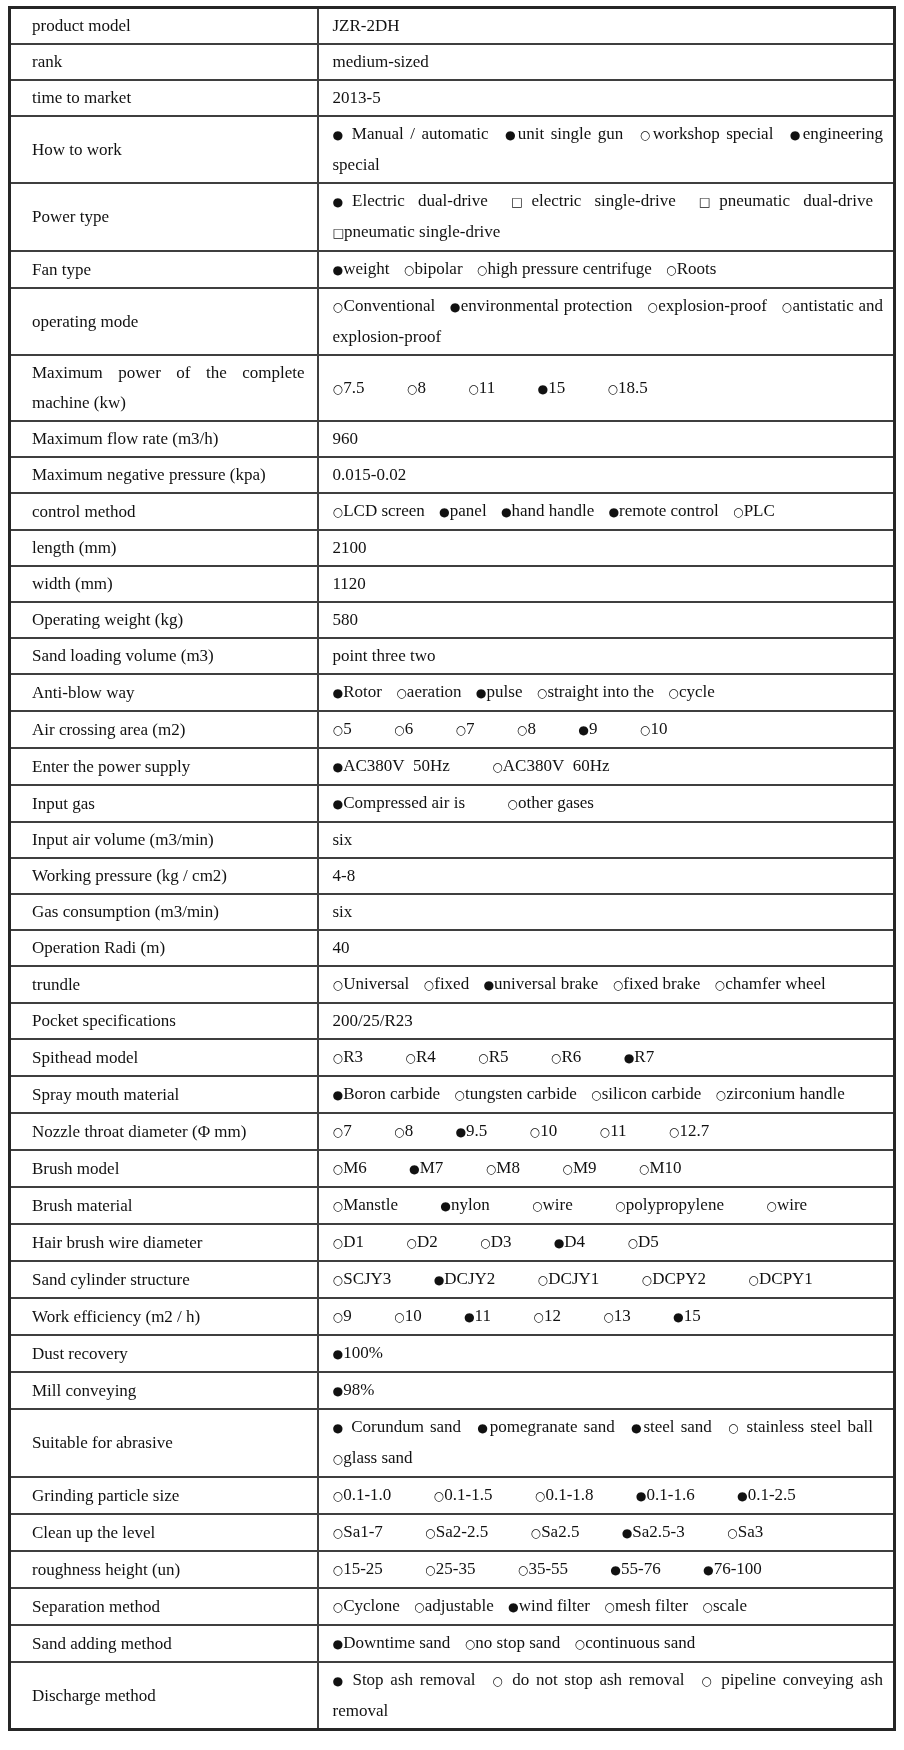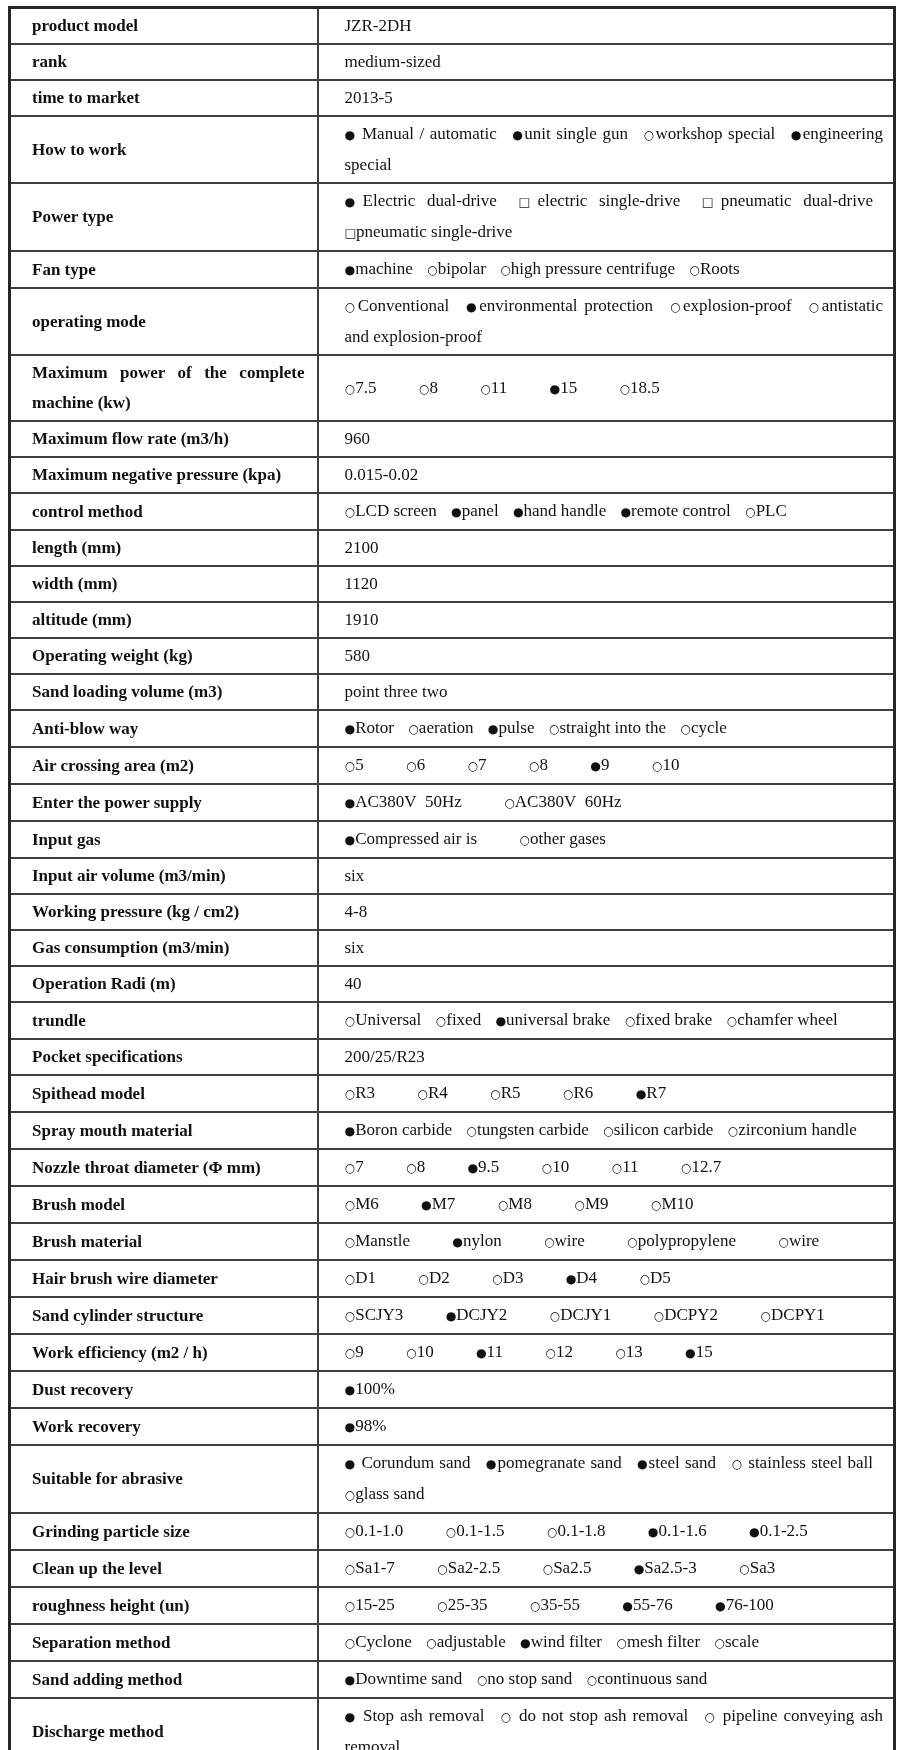--- a/index.html
+++ b/index.html
@@ -31,24 +31,23 @@
     border: 2px solid var(--border);
     font-size: 17px;
     line-height: 30px;
     vertical-align: middle;
     padding: 2px 10px;
   }
   td.label-cell {
     padding-left: 21px;
     padding-right: 12px;
     text-align: justify;
-    font-weight: bold;
   }
   td.value-cell {
-    padding-left: 26px;
+    padding-left: 14px;
     padding-right: 10px;
     text-align: justify;
   }
   .opt { white-space: normal; }
   .gap-l .opt { margin-right: 38px; }
   .gap-s .opt { margin-right: 10px; }
   .opt:last-child { margin-right: 0; }
   .marker { font-family: "DejaVu Sans", sans-serif; font-size: 0.72em; }
 </style>
 </head>
@@ -98,21 +97,21 @@
  
   <span class="opt"><span class="marker">□</span><span class="opt-text">pneumatic dual-drive</span></span>
  
   <span class="opt"><span class="marker">□</span><span class="opt-text">pneumatic single-drive</span></span>
  </td>
   </tr>
 
   <tr>
     <td class="label-cell">Fan type</td>
     <td class="value-cell gap-s">
-  <span class="opt"><span class="marker">●</span><span class="opt-text">machine</span></span>
+  <span class="opt"><span class="marker">●</span><span class="opt-text">weight</span></span>
  
   <span class="opt"><span class="marker">○</span><span class="opt-text">bipolar</span></span>
  
   <span class="opt"><span class="marker">○</span><span class="opt-text">high pressure centrifuge</span></span>
  
   <span class="opt"><span class="marker">○</span><span class="opt-text">Roots</span></span>
  </td>
   </tr>
 
   <tr>
@@ -171,24 +170,20 @@
   <tr>
     <td class="label-cell">length (mm)</td>
     <td class="value-cell">2100</td>
   </tr>
 
   <tr>
     <td class="label-cell">width (mm)</td>
     <td class="value-cell">1120</td>
   </tr>
 
-  <tr>
-    <td class="label-cell">altitude (mm)</td>
-    <td class="value-cell">1910</td>
-  </tr>
 
   <tr>
     <td class="label-cell">Operating weight (kg)</td>
     <td class="value-cell">580</td>
   </tr>
 
   <tr>
     <td class="label-cell">Sand loading volume (m3)</td>
     <td class="value-cell">point three two</td>
   </tr>
@@ -407,21 +402,21 @@
   </tr>
 
   <tr>
     <td class="label-cell">Dust recovery</td>
     <td class="value-cell gap-l">
   <span class="opt"><span class="marker">●</span><span class="opt-text">100%</span></span>
  </td>
   </tr>
 
   <tr>
-    <td class="label-cell">Work recovery</td>
+    <td class="label-cell">Mill conveying</td>
     <td class="value-cell gap-l">
   <span class="opt"><span class="marker">●</span><span class="opt-text">98%</span></span>
  </td>
   </tr>
 
   <tr>
     <td class="label-cell">Suitable for abrasive</td>
     <td class="value-cell gap-s">
   <span class="opt"><span class="marker">●</span><span class="opt-text"> Corundum sand</span></span>
  

